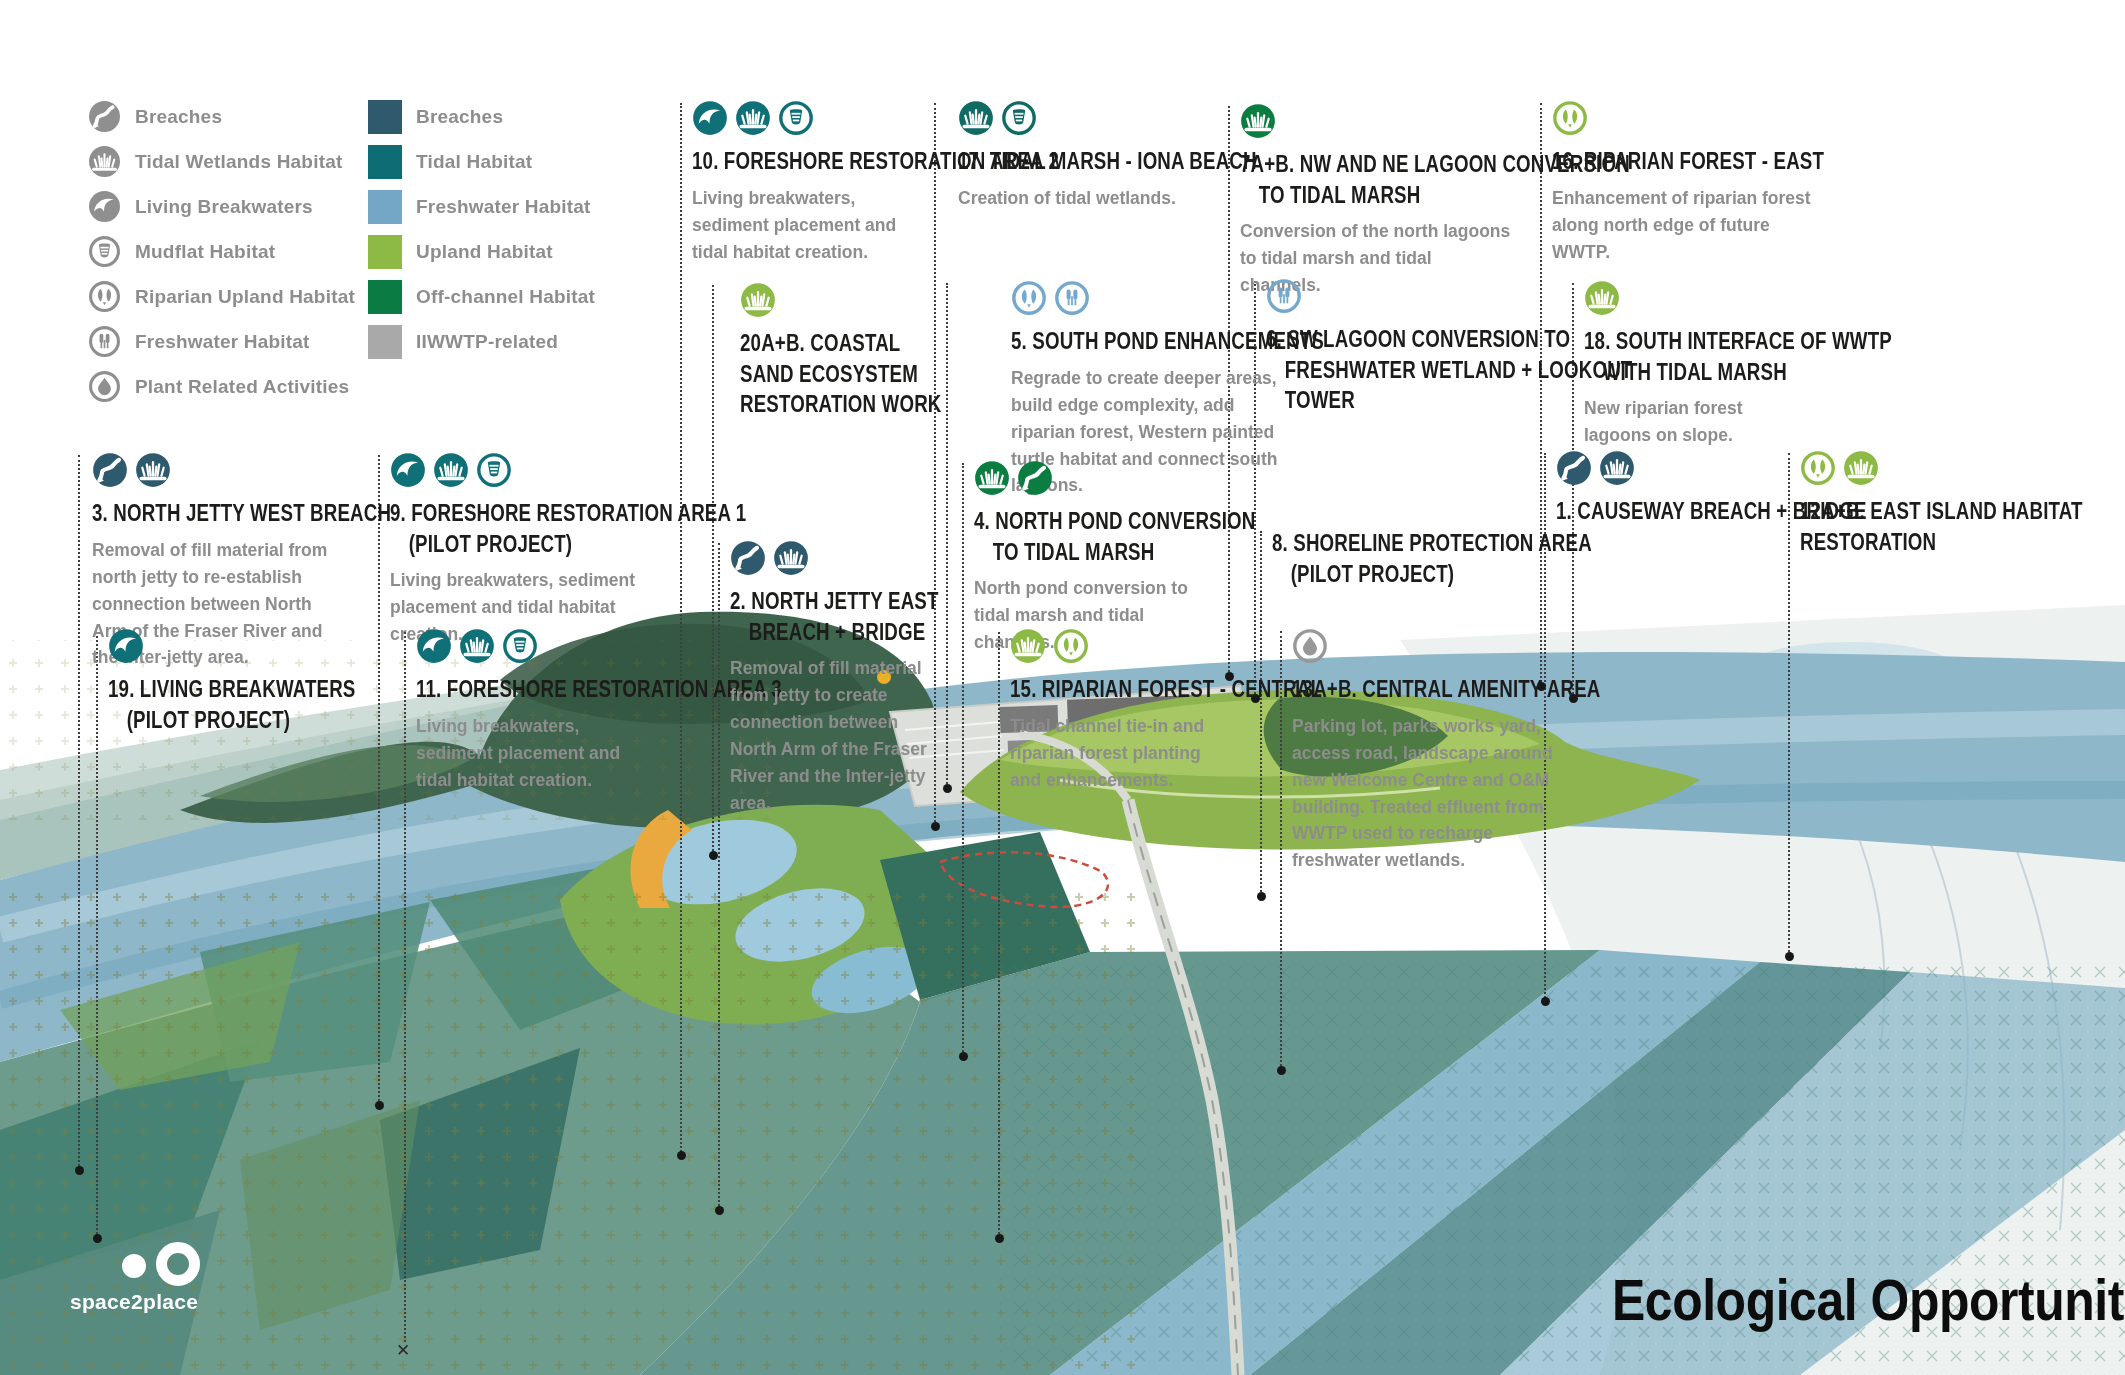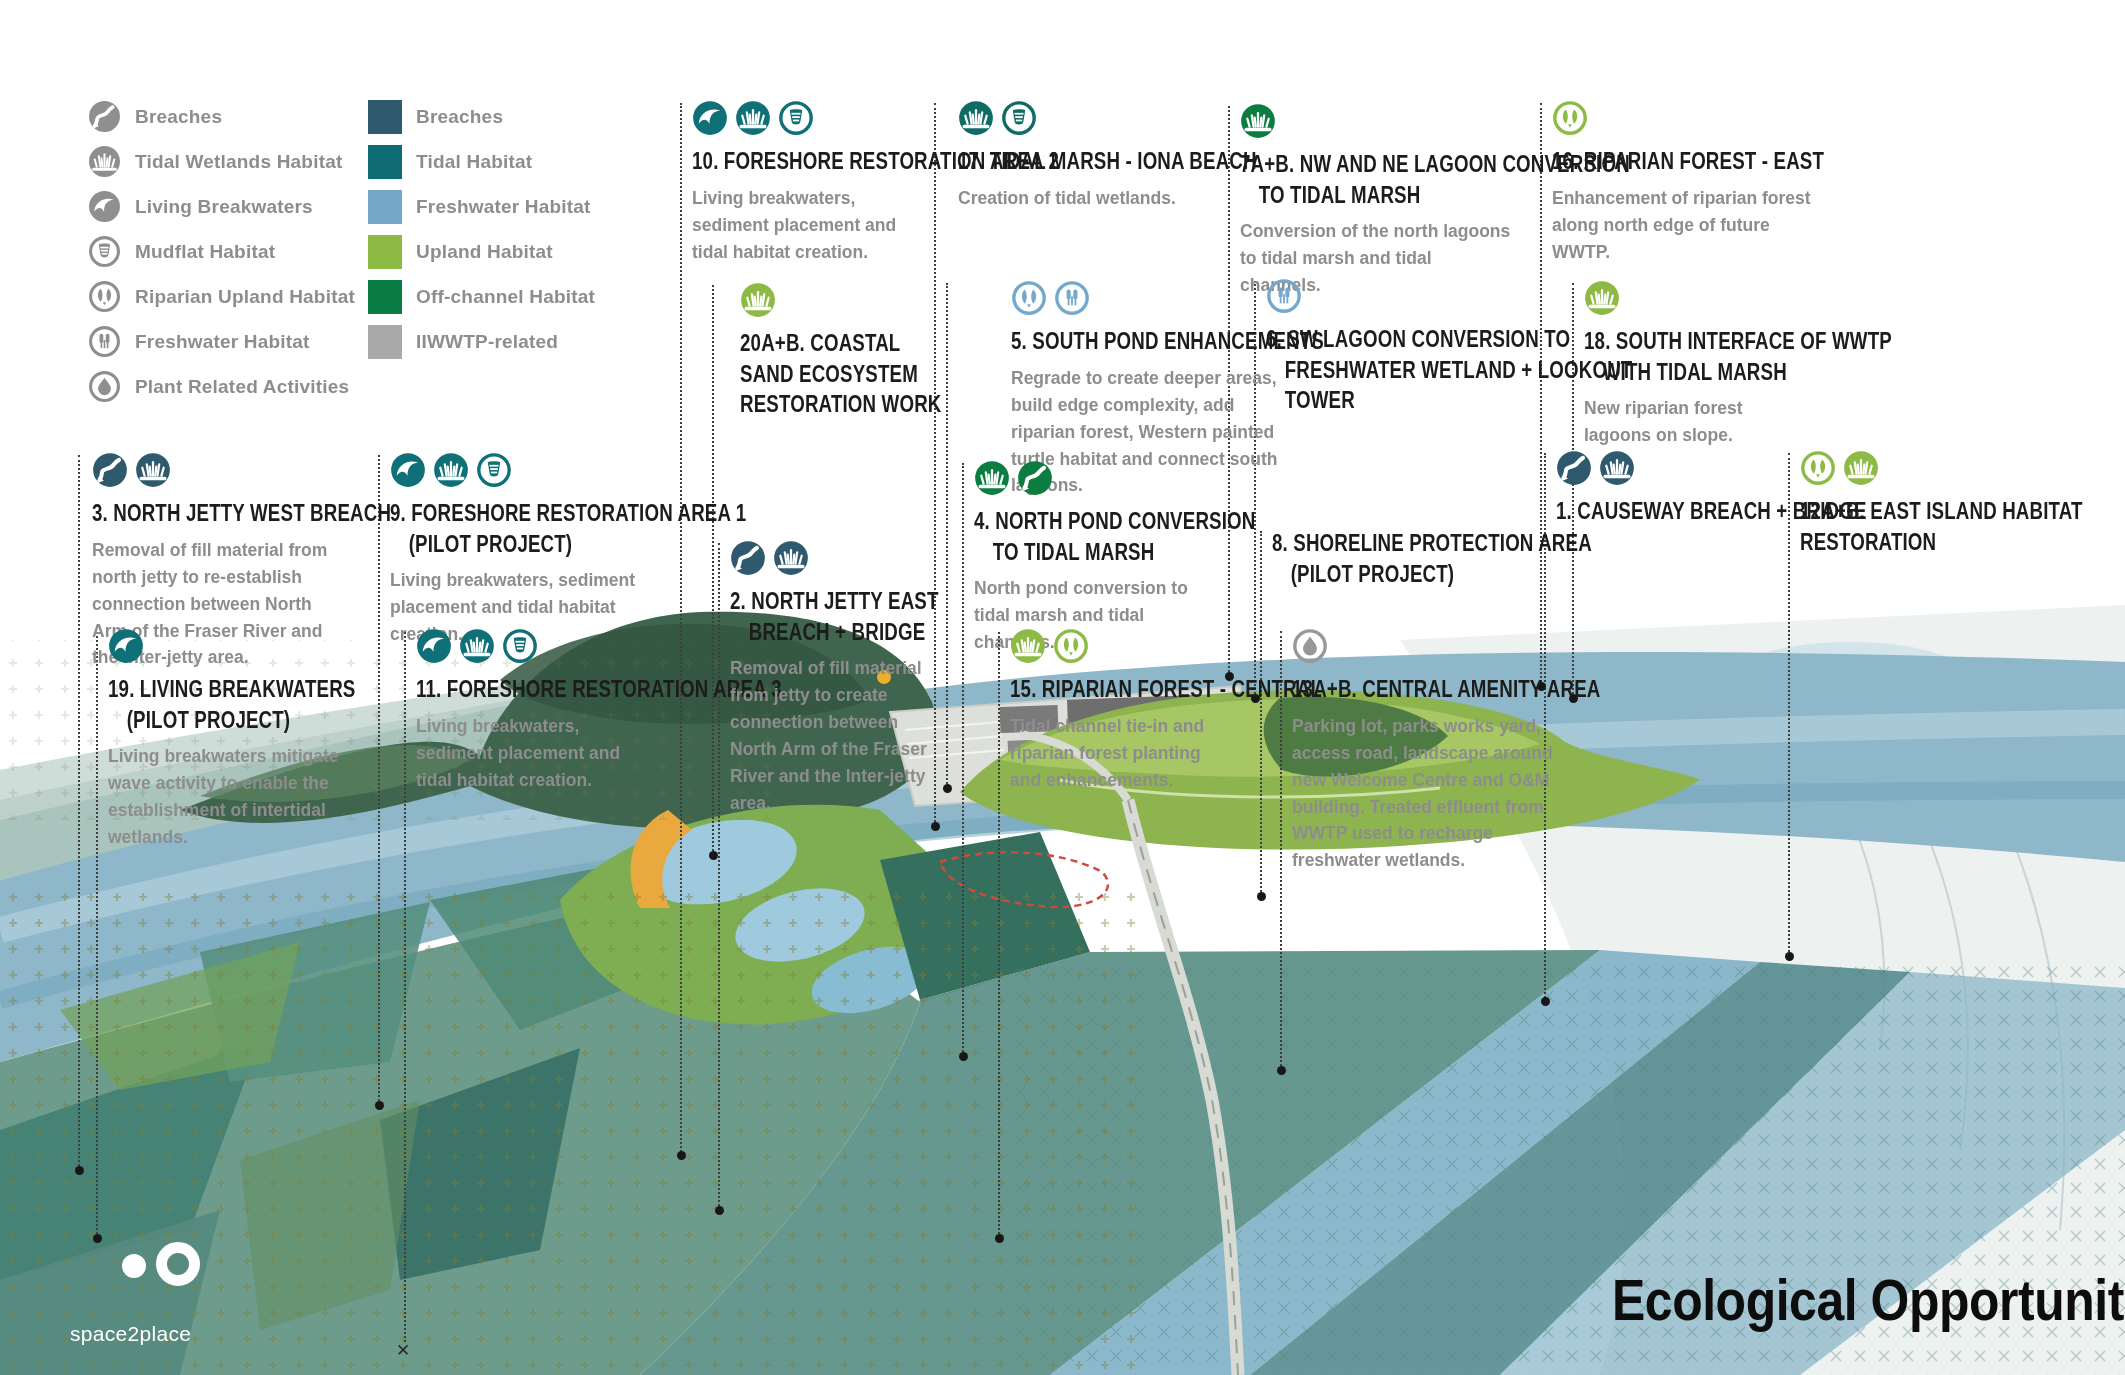--- a/index.html
+++ b/index.html
@@ -29,21 +29,21 @@
   .dl{position:absolute;width:0;border-left:2.5px dotted #3e3e3e;z-index:5;}
   .dot{position:absolute;width:9px;height:9px;border-radius:50%;background:#171717;z-index:5;}
   .xmark{position:absolute;z-index:5;font-size:17px;font-weight:700;color:#2a2a2a;}
   
   #map-title{left:1612px;top:1266px;font-size:58px;font-weight:700;color:#0d0d0d;
              transform:scaleX(.86);transform-origin:0 0;white-space:nowrap;letter-spacing:-.5px;z-index:7;}
   #logo{left:70px;top:1232px;z-index:7;}
   #logo .c1{position:absolute;left:52px;top:22px;width:24px;height:24px;border-radius:50%;background:#fff;}
   #logo .c2{position:absolute;left:86px;top:10px;width:22px;height:22px;border-radius:50%;
             border:11px solid #fff;background:transparent;}
-  #logo .lt{position:absolute;left:0px;top:58px;font-size:21px;font-weight:400;color:#fff;letter-spacing:.3px;margin-top:32px;}
+  #logo .lt{position:absolute;left:0px;top:58px;font-size:21px;font-weight:700;color:#fff;letter-spacing:.3px;}
   
   #map{position:absolute;left:0;top:595px;width:2125px;height:780px;z-index:1;}
   #icon-defs{position:absolute;width:0;height:0;overflow:hidden;}
 </style>
 </head>
 <body>
 
 <svg id="icon-defs" aria-hidden="true">
   <symbol id="s-breach" viewBox="0 0 32 32">
     <circle cx="16" cy="16" r="15" fill="currentColor"></circle>
@@ -321,21 +321,20 @@
       <span class="ic ic-teal">
         <svg>
           <use href="#s-wave"></use>
         </svg>
       </span>
     </div>
   <div class="co-title">
       <div>19. LIVING BREAKWATERS</div>
       <div class="t2">(PILOT PROJECT)</div>
     </div>
-  <div class="co-desc" style="width:258px">Living breakwaters mitigate wave activity to enable the establishment of intertidal wetlands.</div>
 </div>
 
 <div class="co" id="co-9" style="left:390px;top:452px;width:280px">
   <div class="co-icons">
       <span class="ic ic-teal">
         <svg>
           <use href="#s-wave"></use>
         </svg>
       </span>
       <span class="ic ic-teal">

